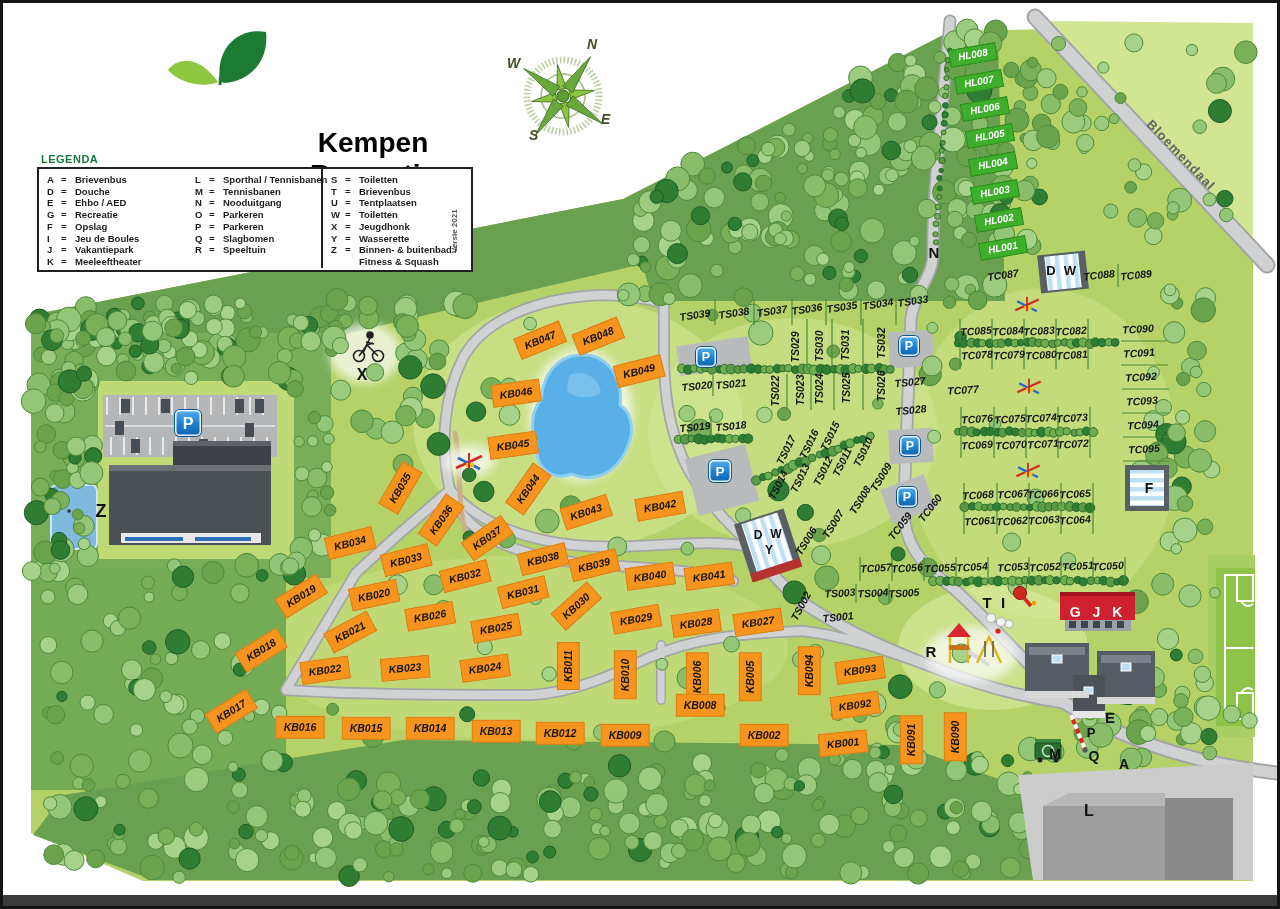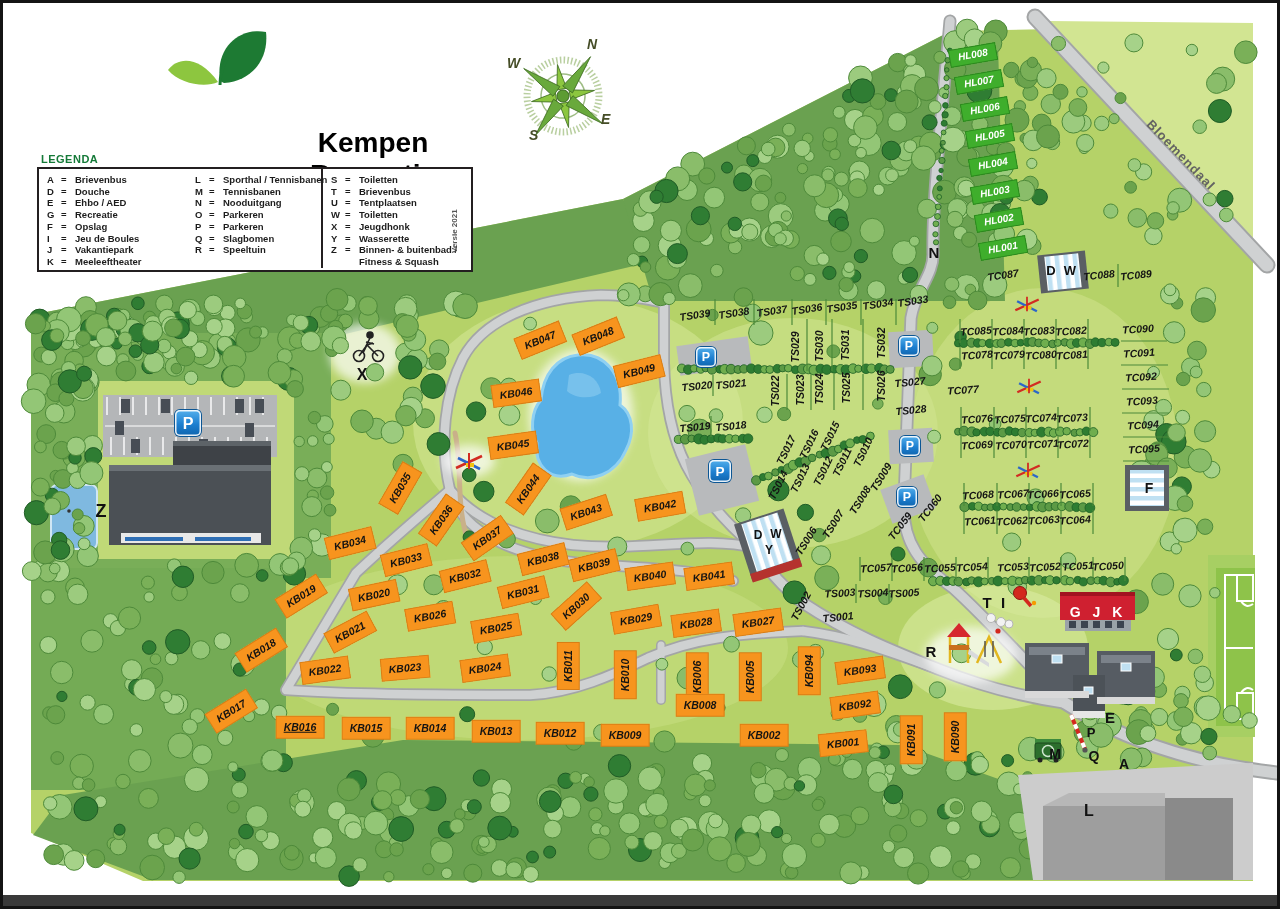--- a/index.html
+++ b/index.html
@@ -1670,21 +1670,21 @@
         <div class="plot p-kb" style="left: 427px; top: 613px; transform: translate(-50%, -50%) rotate(-10deg);">KB026</div>
         <div class="plot p-kb" style="left: 493px; top: 625px; transform: translate(-50%, -50%) rotate(-10deg);">KB025</div>
         <div class="plot p-kb" style="left: 347px; top: 629px; transform: translate(-50%, -50%) rotate(-28deg);">KB021</div>
         <div class="plot p-kb" style="left: 298px; top: 593px; transform: translate(-50%, -50%) rotate(-32deg);">KB019</div>
         <div class="plot p-kb" style="left: 258px; top: 647px; transform: translate(-50%, -50%) rotate(-32deg);">KB018</div>
         <div class="plot p-kb" style="left: 322px; top: 667px; transform: translate(-50%, -50%) rotate(-8deg);">KB022</div>
         <div class="plot p-kb" style="left: 402px; top: 665px; transform: translate(-50%, -50%) rotate(-5deg);">KB023</div>
         <div class="plot p-kb" style="left: 482px; top: 665px; transform: translate(-50%, -50%) rotate(-8deg);">KB024</div>
         <div class="plot p-kb" style="left: 565px; top: 663px; transform: translate(-50%, -50%) rotate(-90deg);">KB011</div>
         <div class="plot p-kb" style="left: 228px; top: 708px; transform: translate(-50%, -50%) rotate(-32deg);">KB017</div>
-        <div class="plot p-kb" style="left: 297px; top: 724px; transform: translate(-50%, -50%) rotate(0deg); text-decoration: underline;">KB016</div>
+        <div class="plot p-kb" style="left: 297px; top: 724px; transform: translate(-50%, -50%) rotate(0deg);">KB016</div>
         <div class="plot p-kb" style="left: 363px; top: 725px; transform: translate(-50%, -50%) rotate(0deg);">KB015</div>
         <div class="plot p-kb" style="left: 427px; top: 725px; transform: translate(-50%, -50%) rotate(0deg);">KB014</div>
         <div class="plot p-kb" style="left: 493px; top: 728px; transform: translate(-50%, -50%) rotate(0deg);">KB013</div>
         <div class="plot p-kb" style="left: 557px; top: 730px; transform: translate(-50%, -50%) rotate(0deg);">KB012</div>
         <div class="plot p-kb" style="left: 622px; top: 672px; transform: translate(-50%, -50%) rotate(-90deg);">KB010</div>
         <div class="plot p-kb" style="left: 694px; top: 674px; transform: translate(-50%, -50%) rotate(-90deg);">KB006</div>
         <div class="plot p-kb" style="left: 747px; top: 674px; transform: translate(-50%, -50%) rotate(-90deg);">KB005</div>
         <div class="plot p-kb" style="left: 806px; top: 668px; transform: translate(-50%, -50%) rotate(-90deg);">KB094</div>
         <div class="plot p-kb" style="left: 857px; top: 667px; transform: translate(-50%, -50%) rotate(-8deg);">KB093</div>
         <div class="plot p-kb" style="left: 852px; top: 702px; transform: translate(-50%, -50%) rotate(-8deg);">KB092</div>

